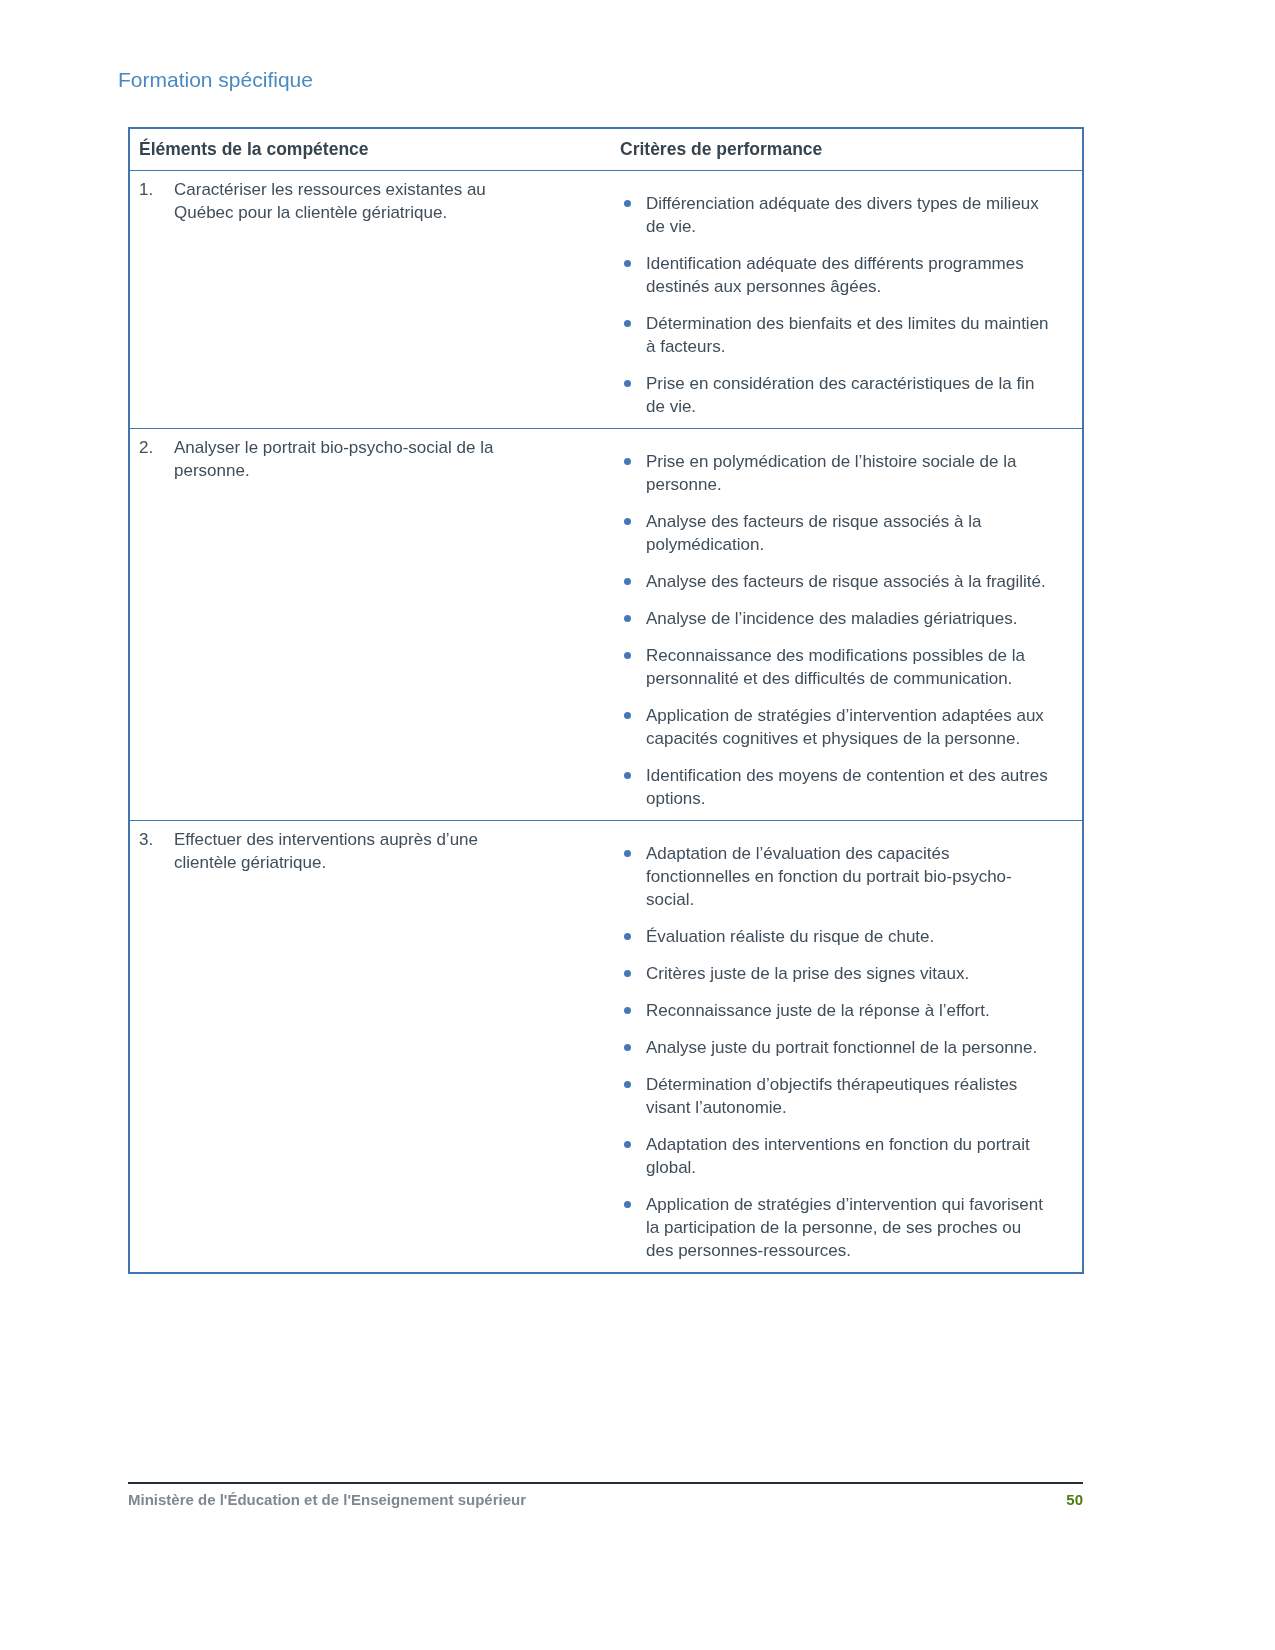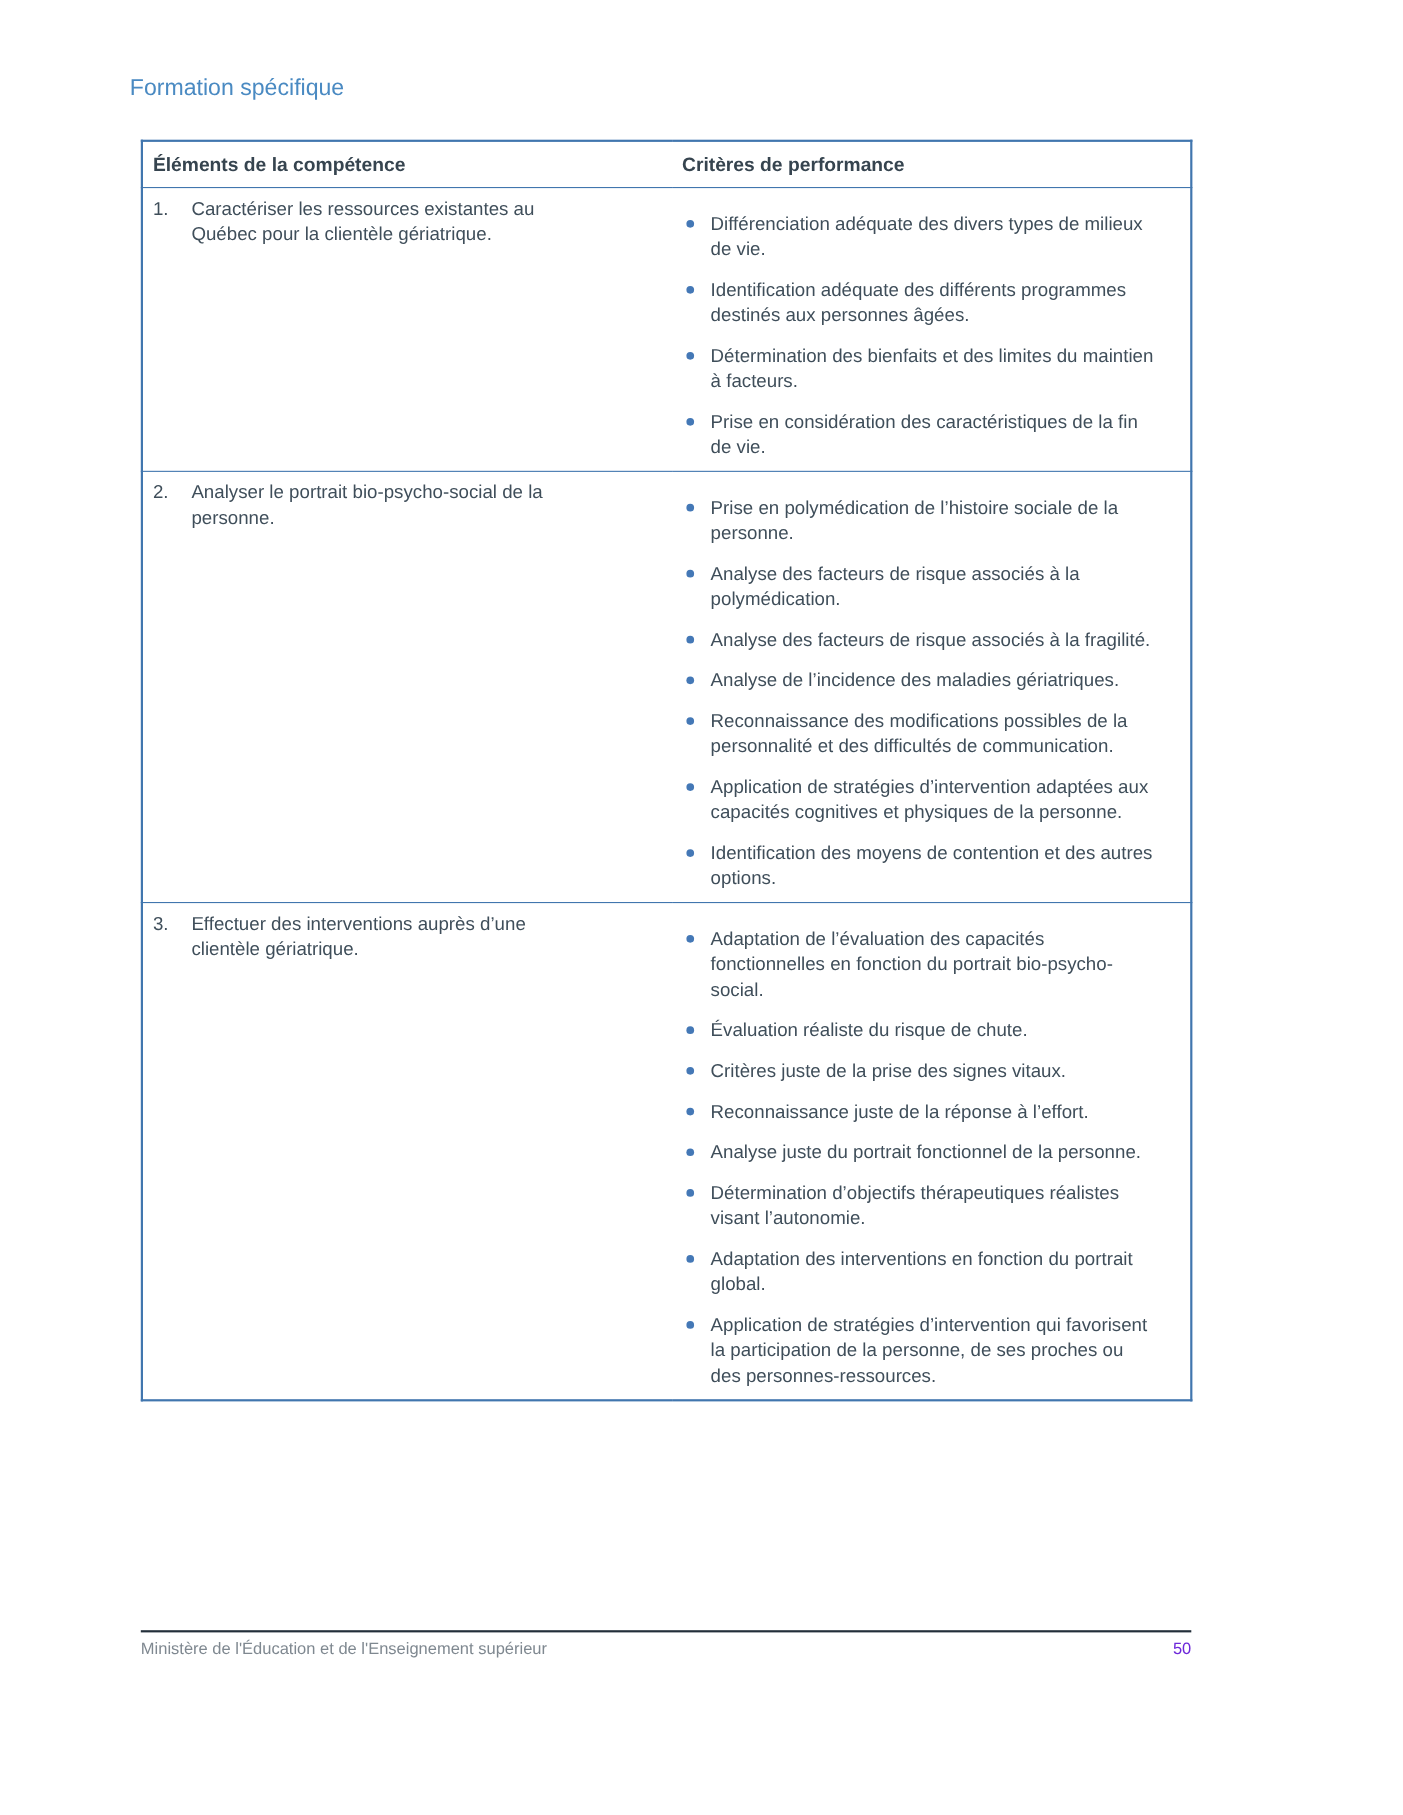--- a/index.html
+++ b/index.html
@@ -72,24 +72,24 @@
     position: absolute;
     left: 128px;
     width: 955px;
     top: 1482px;
     border-top: 2px solid #232f3a;
     padding-top: 7px;
     display: flex;
     justify-content: space-between;
     align-items: baseline;
     font-size: 15px;
-    font-weight: normal;
+    font-weight: bold;
   }
   .footer .ministry { color: #7f8890; }
-  .footer .page-num { color: #6d28d9; text-align: right; }
+  .footer .page-num { color: #4d7c0f; text-align: right; }
 </style>
 </head>
 <body>
 
 <div class="running-head">Formation spécifique</div>
 
 <table class="comp-table">
   <thead>
     <tr>
       <th class="col-elements">Éléments de la compétence</th>

